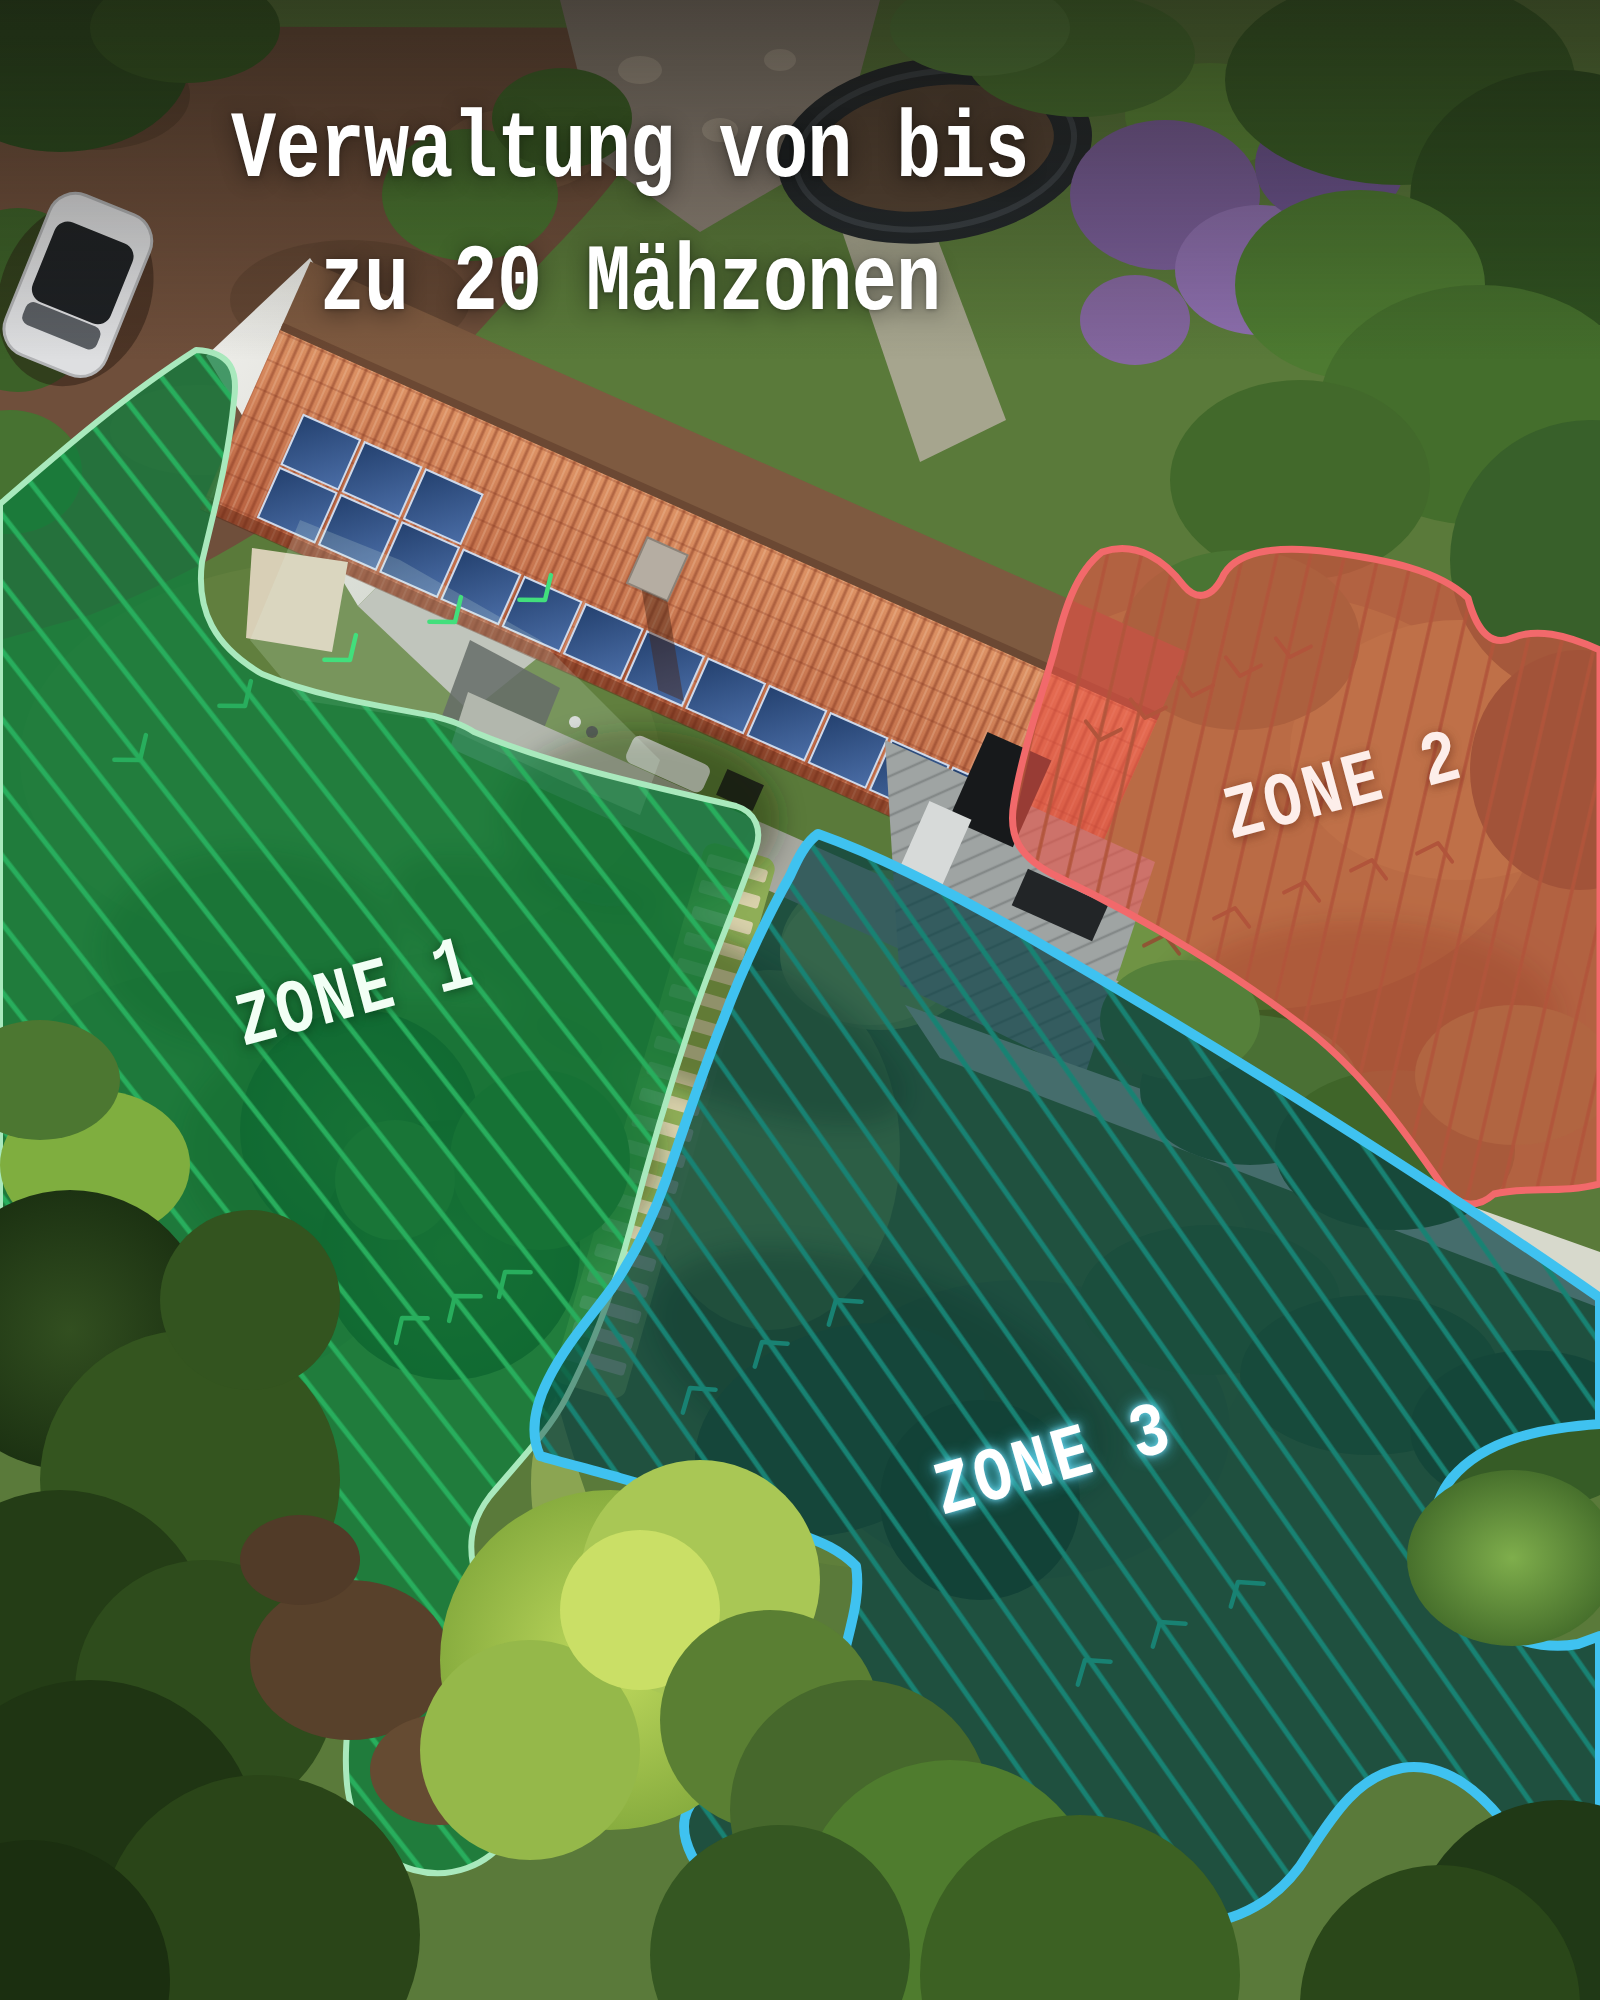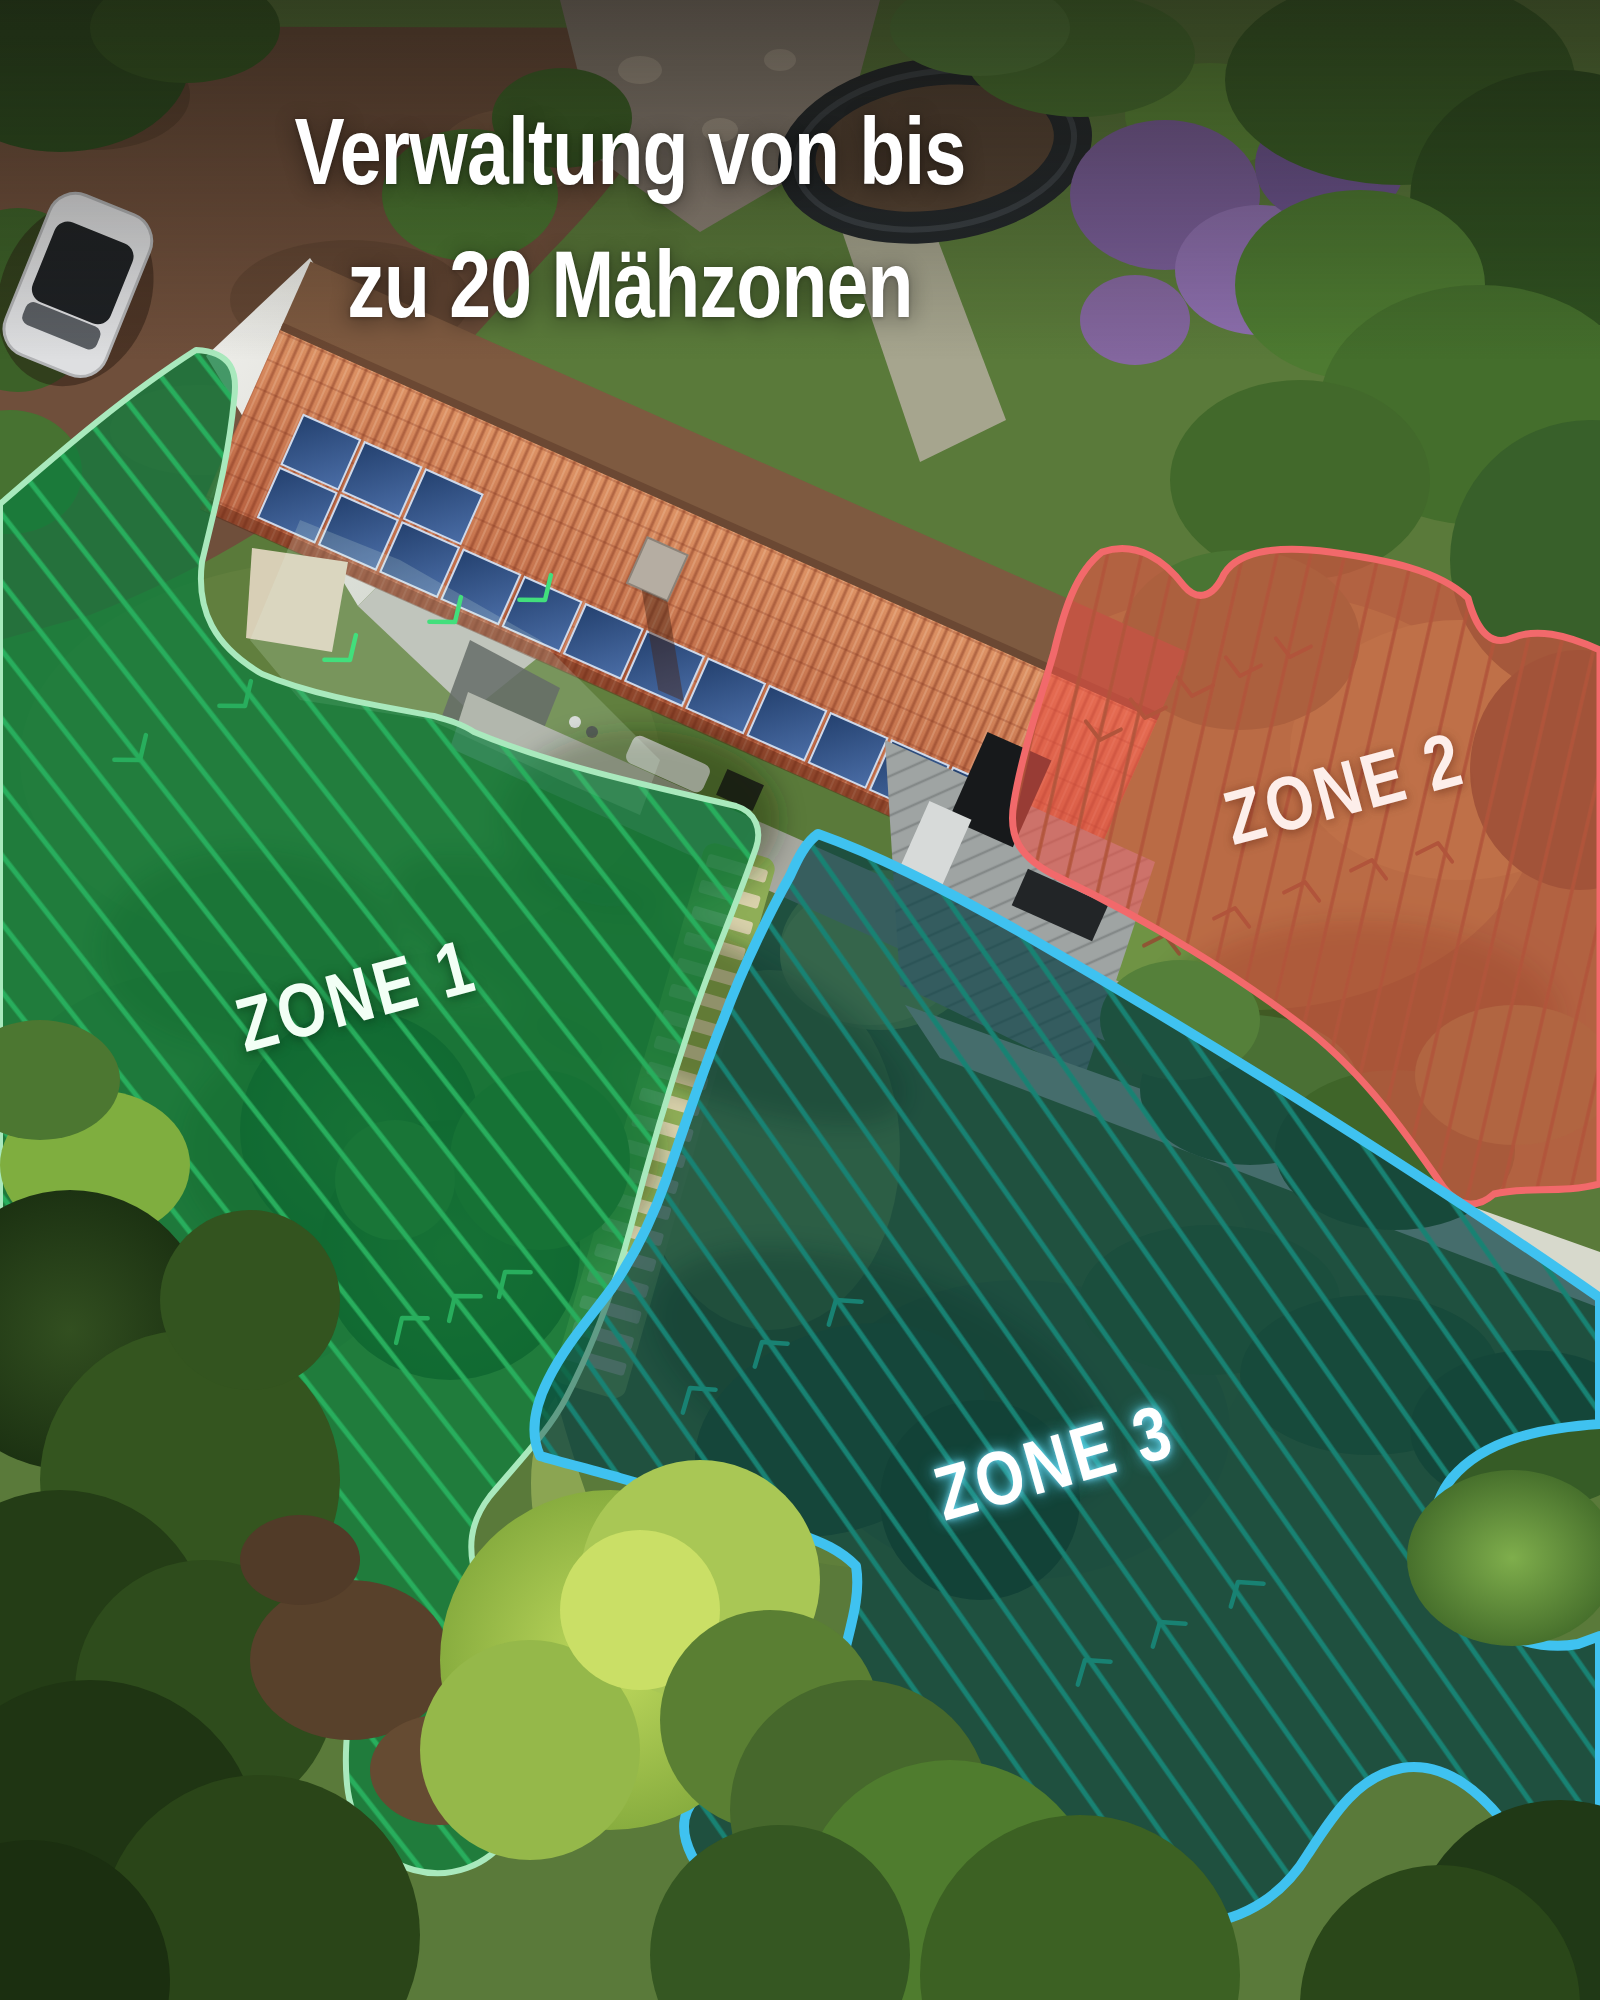--- a/index.html
+++ b/index.html
@@ -1,18 +1,18 @@
 <!DOCTYPE html>
 <html><head>
 <meta charset="utf-8">
 <style>
   html,body{margin:0;padding:0;background:#222;}
   .stage{
     position:relative;width:1600px;height:2000px;overflow:hidden;
-    font-family:Liberation Sans, sans-serif;background:#55743a;
+    font-family:Liberation Mono, monospace;background:#55743a;
   }
   .stage svg{position:absolute;inset:0;display:block;}
   .overlay-text{position:absolute;color:#fff;font-weight:bold;white-space:nowrap;}
   .title{
     left:630px;top:218px;text-align:center;font-size:94px;line-height:1.42;
     letter-spacing:-1px;
     transform:translate(-50%,-50%) scaleX(0.80);
     text-shadow:0 3px 24px rgba(0,0,0,.45), 0 1px 5px rgba(0,0,0,.3);
   }
   .title span{display:block;}

